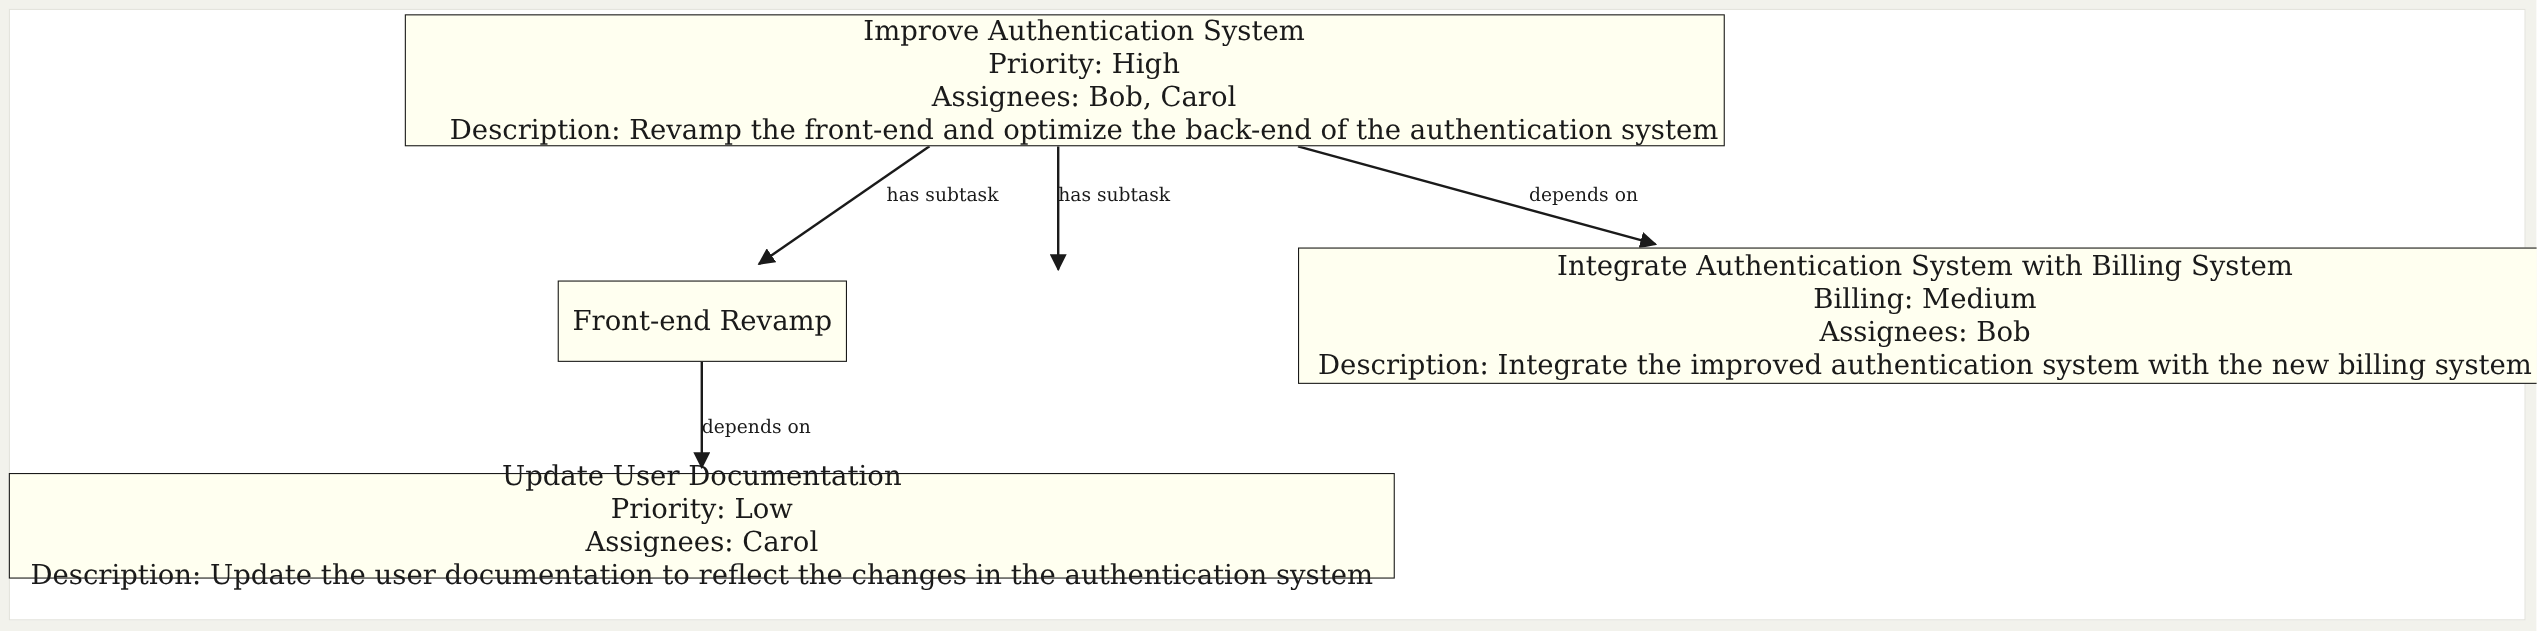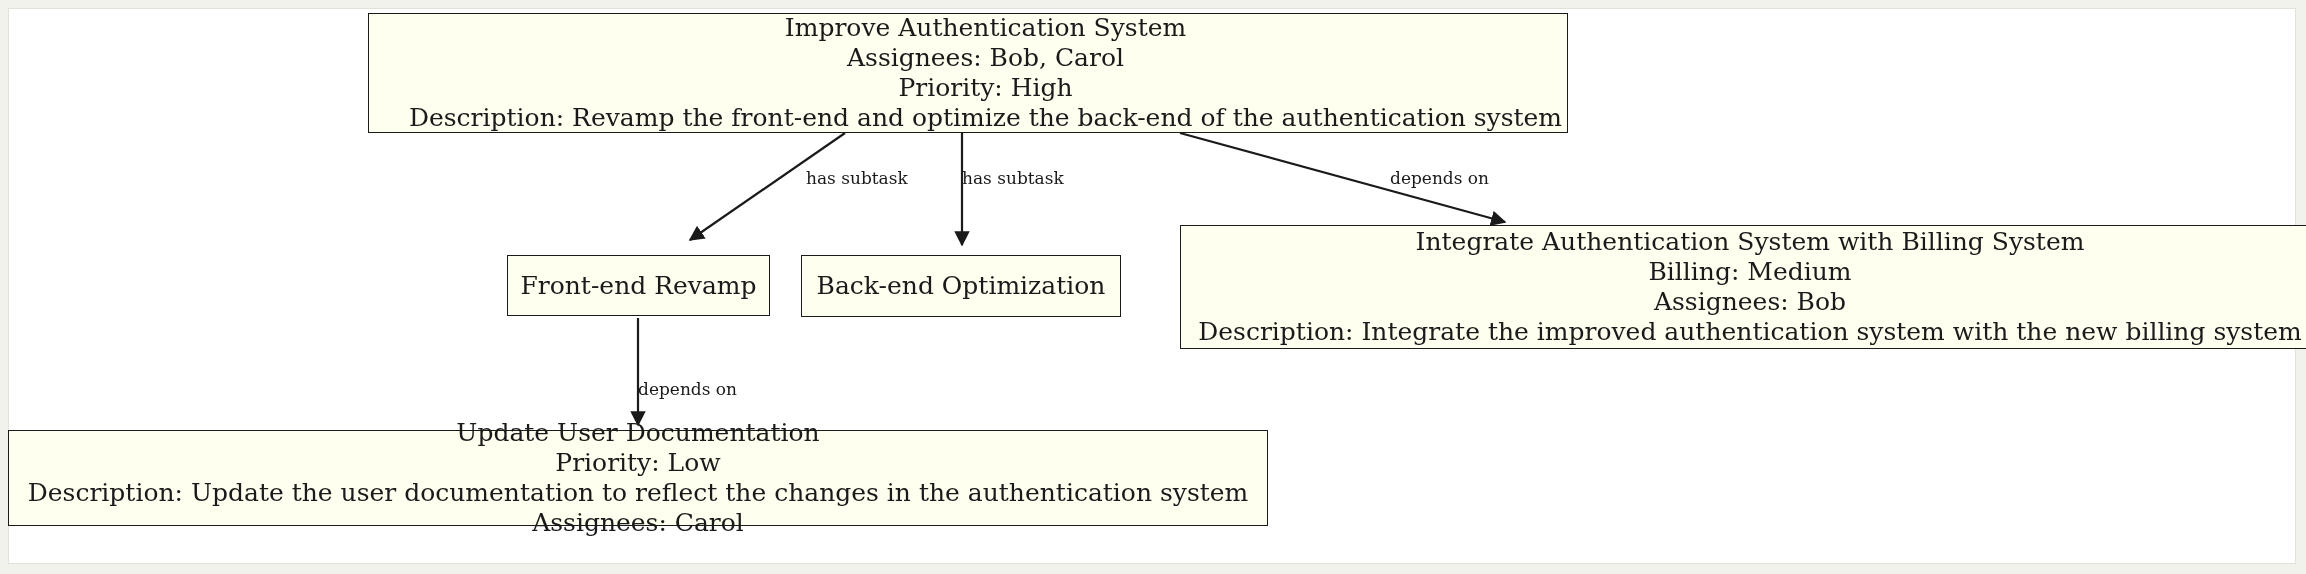--- a/index.html
+++ b/index.html
@@ -91,47 +91,44 @@
       <path d="M 1180 133 L 1505 222" stroke="#1a1a1a" stroke-width="2.2" fill="none" marker-end="url(#arrow)"></path>
     </g>
 
     <g>
       <path d="M 638 318 L 638 425" stroke="#1a1a1a" stroke-width="2.2" fill="none" marker-end="url(#arrow)"></path>
     </g>
   </svg>
 
   <div class="node" style="left:368px; top:13px; width:1200px; height:120px;padding-left:35px;">
     <span class="line">Improve Authentication System</span>
+    <span class="line">Priority: High</span>
     <span class="line">Assignees: Bob, Carol</span>
-    <span class="line">Priority: High</span>
     <span class="line">Description: Revamp the front-end and optimize the back-end of the authentication system</span>
   </div>
 
   <div class="edge-label" style="left:806px; top:164px;">has subtask</div>
 
   <div class="edge-label" style="left:962px; top:164px;">has subtask</div>
 
   <div class="edge-label" style="left:1390px; top:164px;">depends on</div>
 
-  <div class="node" style="left:507px; top:255px; width:263px; height:61px;">
+  <div class="node" style="left:507px; top:255px; width:263px; height:74px;">
     <span class="line">Front-end Revamp</span>
   </div>
 
-  <div class="node" style="left:801px; top:255px; width:320px; height:62px;">
-    <span class="line">Back-end Optimization</span>
-  </div>
 
   <div class="node" style="left:1180px; top:225px; width:1140px; height:124px;">
     <span class="line">Integrate Authentication System with Billing System</span>
     <span class="line">Billing: Medium</span>
     <span class="line">Assignees: Bob</span>
     <span class="line">Description: Integrate the improved authentication system with the new billing system</span>
   </div>
 
   <div class="edge-label" style="left:638px; top:375px;">depends on</div>
 
   <div class="node" style="left:8px; top:430px; width:1260px; height:96px;">
     <span class="line">Update User Documentation</span>
     <span class="line">Priority: Low</span>
+    <span class="line">Assignees: Carol</span>
     <span class="line">Description: Update the user documentation to reflect the changes in the authentication system</span>
-    <span class="line">Assignees: Carol</span>
   </div>
 </div>
 
 </body></html>

